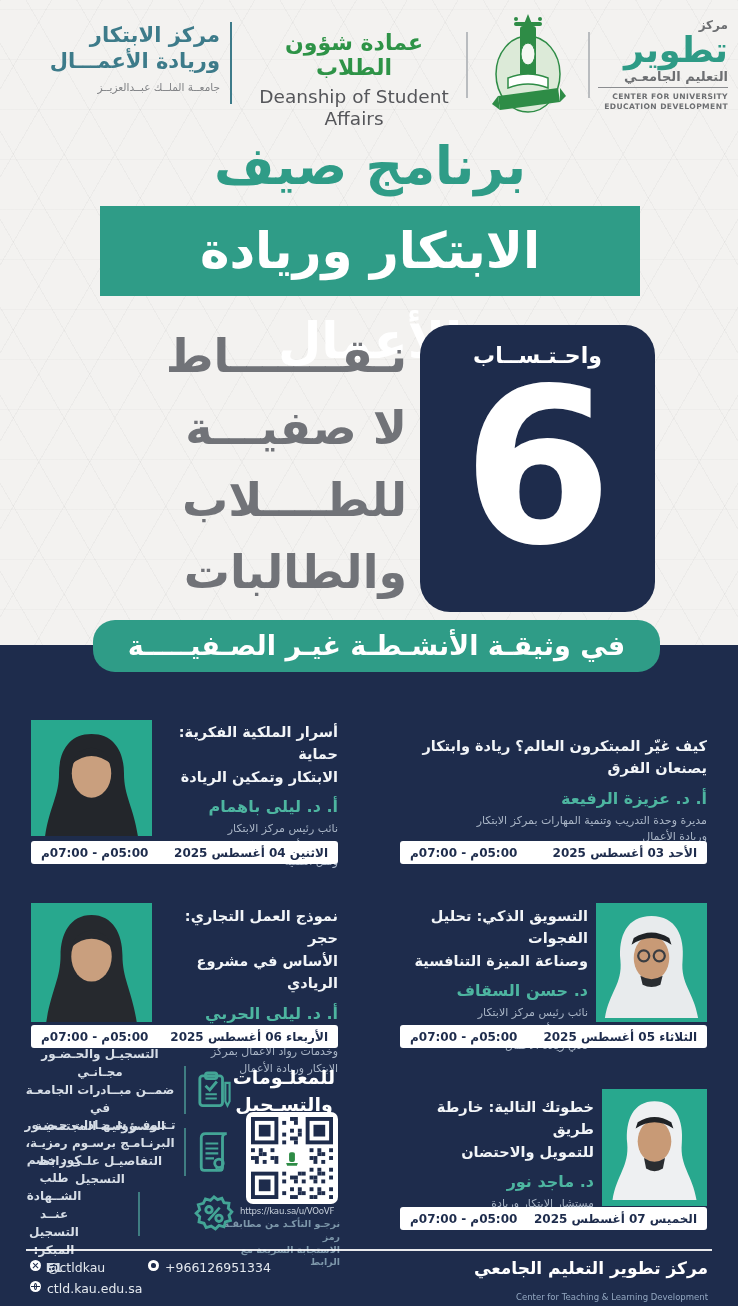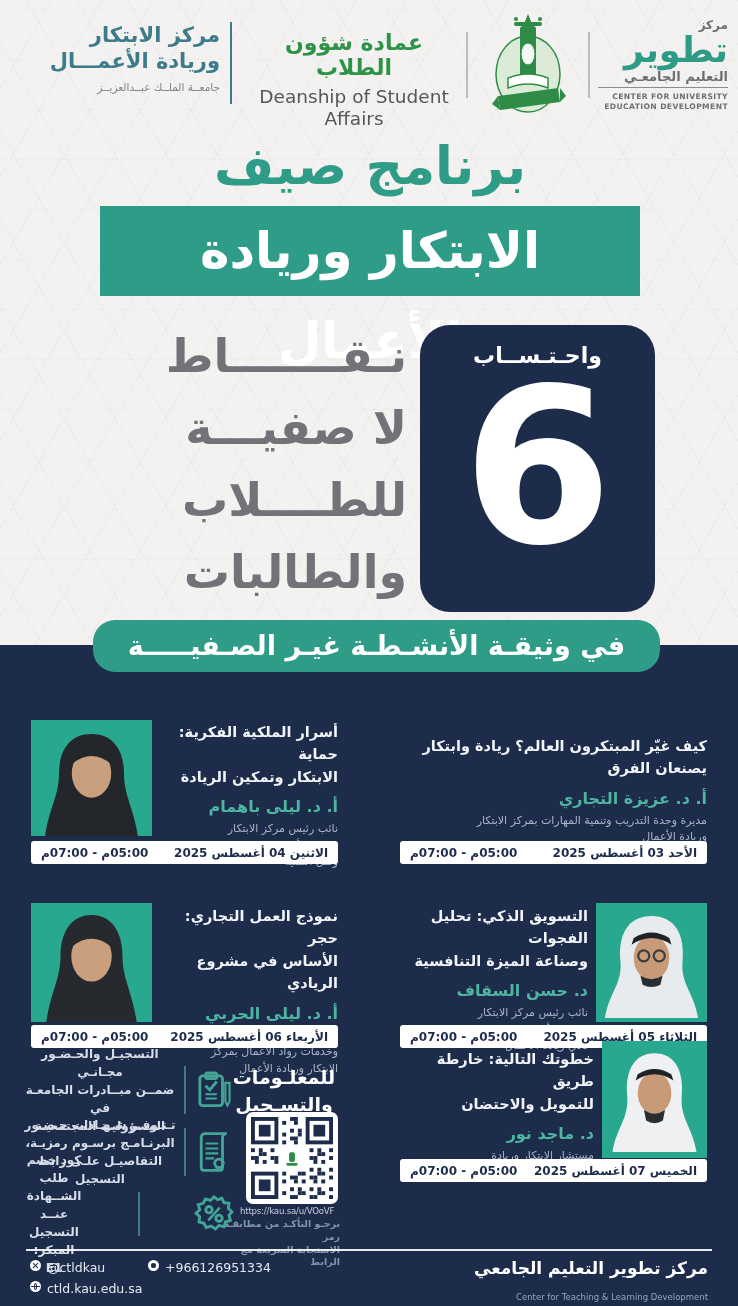--- a/index.html
+++ b/index.html
@@ -156,21 +156,21 @@
     <div class="num">6</div>
   </div>
   <div class="abs green-pill rtl">في وثيقـة الأنشـطـة غيـر الصـفيـــــة</div>
 
   <div class="abs dark-section"></div>
 
   <div class="card" style="left:400px; top:715px; width:307px; height:149px;">
     <div style="position:absolute; right:0; top:20px; width:307px;">
       <div class="card-title rtl pre">كيف غيّر المبتكرون العالم؟ ريادة وابتكار
 يصنعان الفرق</div>
-      <div class="card-name rtl">أ. د. عزيزة التجاري</div>
+      <div class="card-name rtl">أ. د. عزيزة الرفيعة</div>
       <div class="card-role rtl pre">مديرة وحدة التدريب وتنمية المهارات بمركز الابتكار
 وريادة الأعمال</div>
     </div>
     <div class="date-bar rtl">
       <span>الأحد 03 أغسطس 2025</span>
       <span>05:00م - 07:00م</span>
     </div>
   </div>
 
   <div class="card" style="left:31px; top:715px; width:307px; height:149px;">
@@ -235,21 +235,21 @@
       <div class="card-role rtl pre">مديرة إدارة ريادة الأعمال
 وخدمات رواد الأعمال بمركز
 الابتكار وريادة الأعمال</div>
     </div>
     <div class="date-bar rtl">
       <span>الأربعاء 06 أغسطس 2025</span>
       <span>05:00م - 07:00م</span>
     </div>
   </div>
 
-  <div class="card" style="left:400px; top:1036px; width:307px; height:146px;">
+  <div class="card" style="left:400px; top:1084px; width:307px; height:146px;">
     <div class="photo" style="right:0; top:5px; width:105px; height:117px;">
       <svg viewBox="0 0 100 100">
           <path d="M50 6 C30 6 22 24 24 46 C26 68 14 76 10 100 L90 100 C86 76 74 68 76 46 C78 24 70 6 50 6 Z" fill="#eef0f2"></path>
           <ellipse cx="50" cy="44" rx="16" ry="20" fill="#c89a76"></ellipse>
           <path d="M32 32 Q50 20 68 32 L66 26 Q50 16 34 26 Z" fill="#1f2226"></path>
           <path d="M40 60 Q50 67 60 60 L58 70 Q50 75 42 70 Z" fill="#2a2d31"></path>
         </svg>
     </div>
     <div style="position:absolute; left:0; top:12px; width:194px;">
       <div class="card-title rtl pre">خطوتك التالية: خارطة طريق

